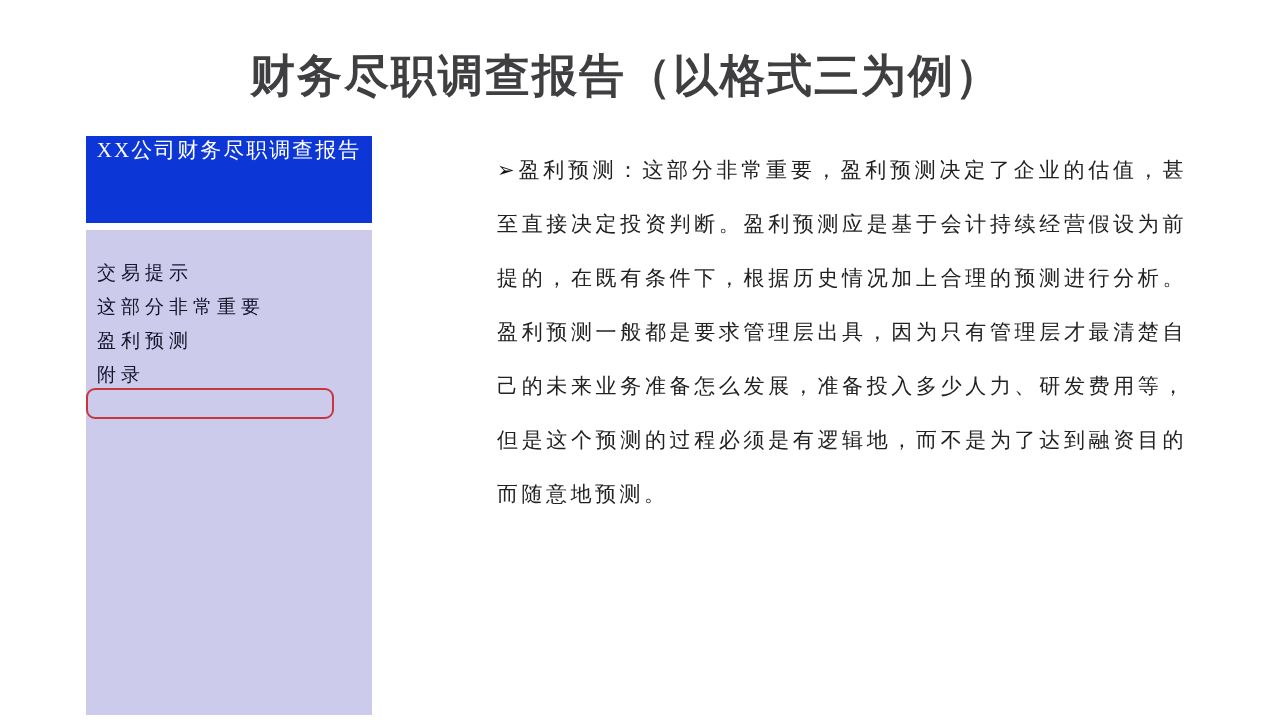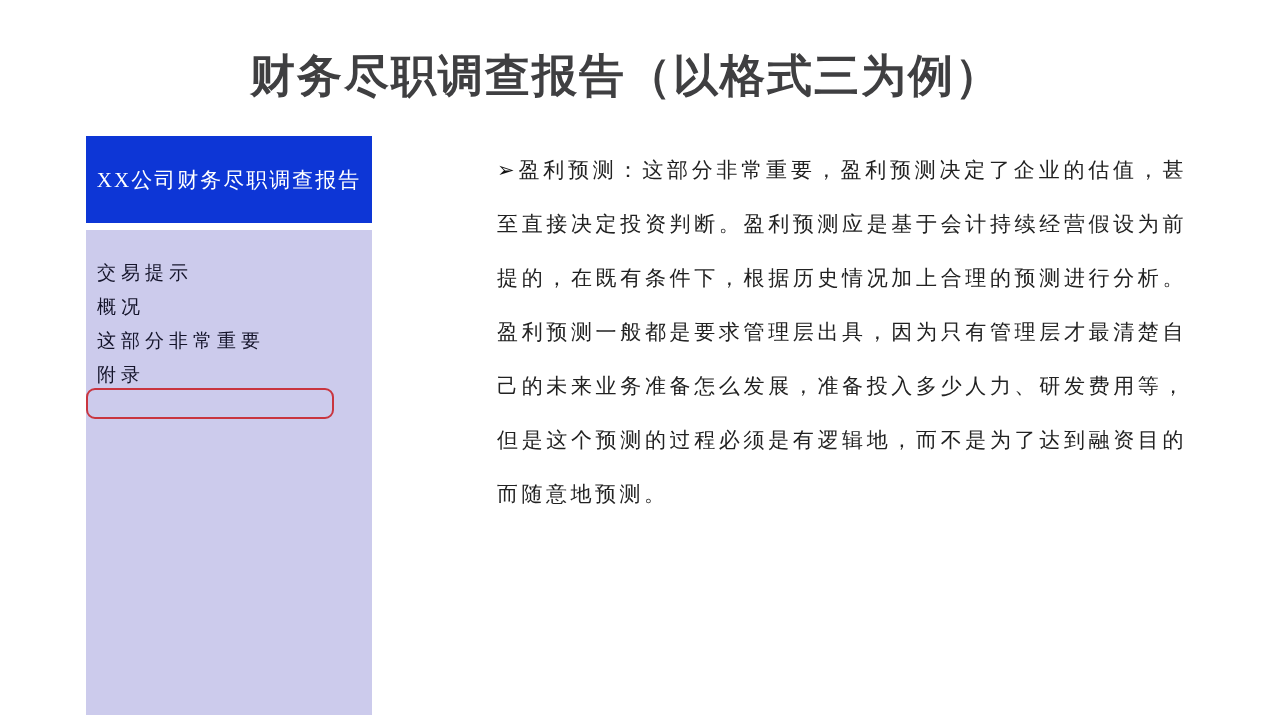--- a/index.html
+++ b/index.html
@@ -35,21 +35,20 @@
     position: absolute;
     left: 86px;
     top: 136px;
     width: 286px;
     height: 87px;
     background: var(--header-blue, #0d36d6);
     color: #ffffff;
     font-size: 21px;
     letter-spacing: 2px;
     display: flex;
-    align-items: center;
     justify-content: center;
     white-space: nowrap;
   }
   .toc-body {
     position: absolute;
     left: 86px;
     top: 230px;
     width: 286px;
     height: 485px;
     background: var(--panel-lavender, #cccbec);
@@ -97,22 +96,22 @@
 
   <h1 class="slide-title">财务尽职调查报告（以格式三为例）</h1>
 
   <div class="toc-header">
     <span>XX公司财务尽职调查报告</span>
   </div>
 
   <div class="toc-body">
     <div class="toc-list">
       <div class="toc-item">交易提示</div>
-      <div class="toc-item">概况</div>
       <div class="toc-item">这部分非常重要</div>
+      <div class="toc-item">盈利预测</div>
       <div class="toc-item">附录</div>
     </div>
     <div class="highlight-outline"></div>
   </div>
 
   <p class="content-paragraph"><span class="arrow-bullet">➢</span><span>盈利预测：这部分非常重要，盈利预测决定了企业的估值，甚至直接决定投资判断。盈利预测应是基于会计持续经营假设为前提的，在既有条件下，根据历史情况加上合理的预测进行分析。盈利预测一般都是要求管理层出具，因为只有管理层才最清楚自己的未来业务准备怎么发展，准备投入多少人力、研发费用等，但是这个预测的过程必须是有逻辑地，而不是为了达到融资目的而随意地预测。</span></p>
 
 </div>
 
 </body></html>

